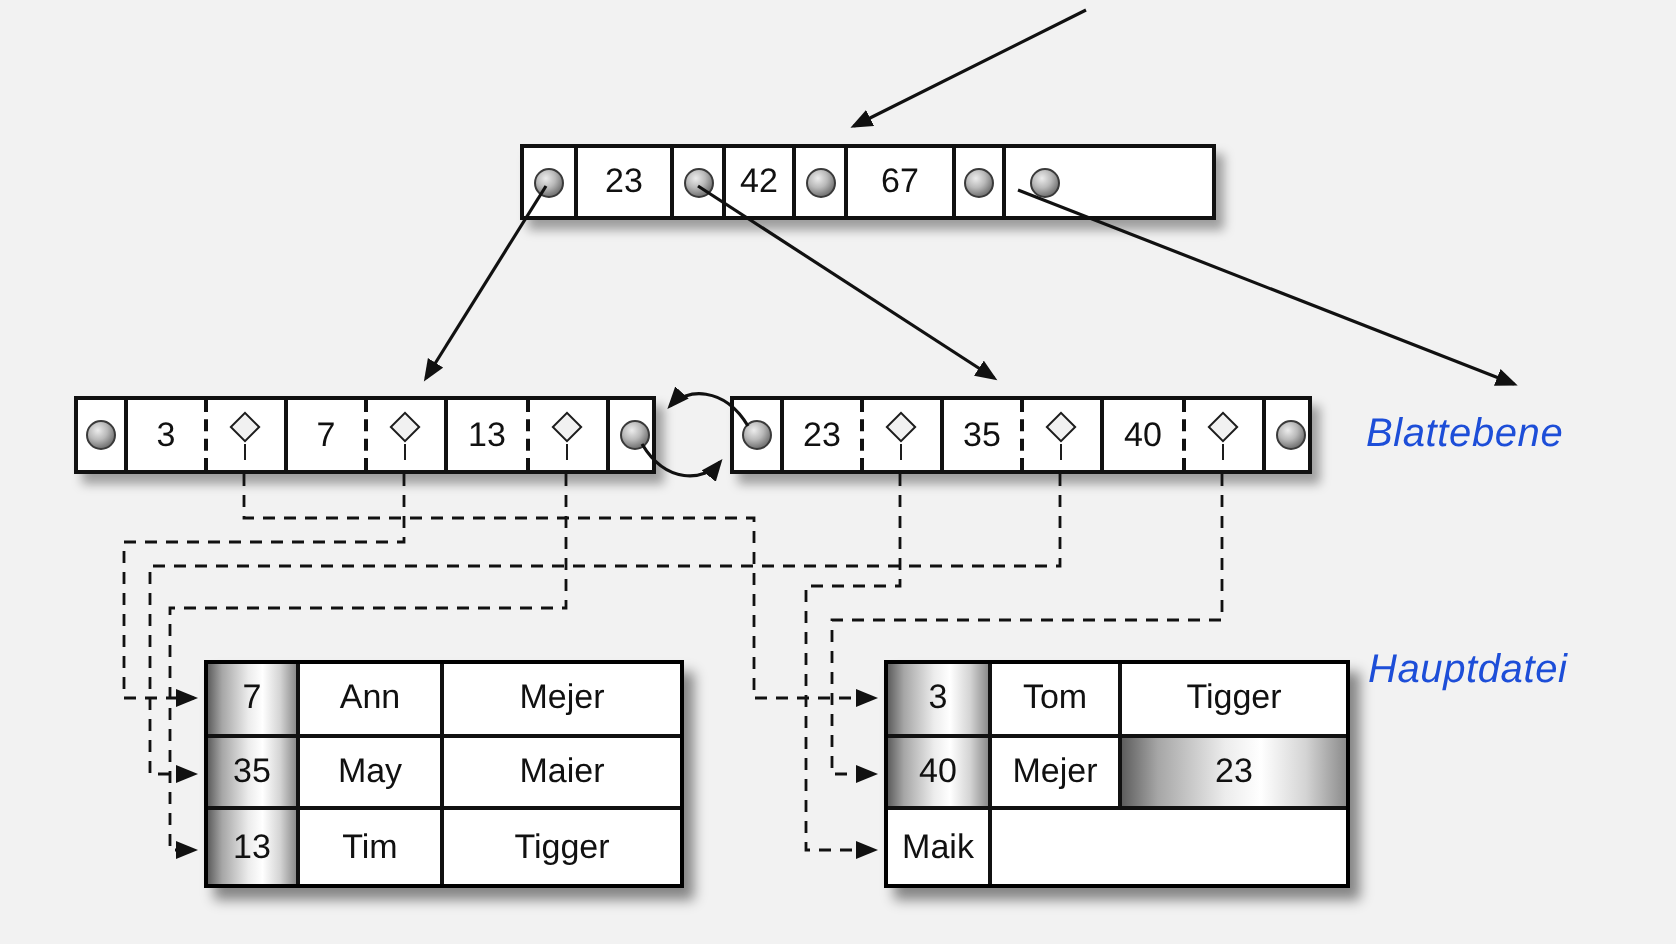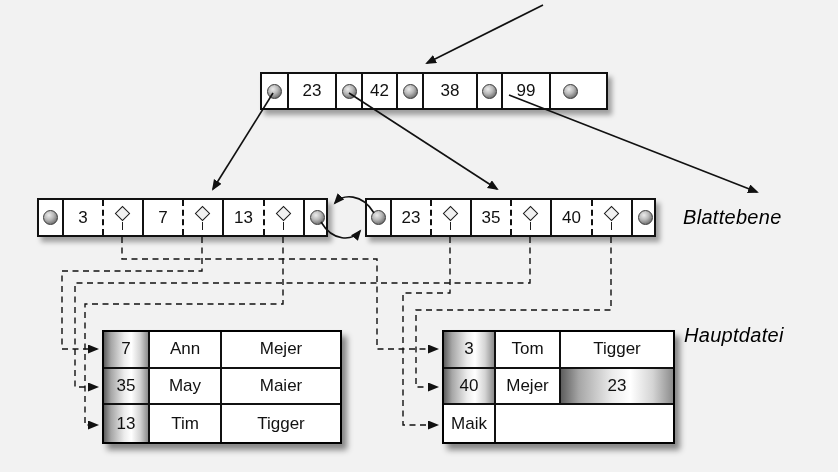--- a/index.html
+++ b/index.html
@@ -47,21 +47,21 @@
     font-size:17px; box-sizing:border-box;
   }
   .tcell:nth-child(3n) { border-right:none; }
   .tcell:nth-child(n+7) { border-bottom:none; }
   .keycol {
     background:linear-gradient(90deg,#5e5e5e 0%,#a6a6a6 16%,#ececec 46%,#ffffff 62%,#d4d4d4 82%,#8c8c8c 100%);
   }
   
   .dlabel {
     position:absolute; font-style:italic; font-size:20px;
-    letter-spacing:0.3px; color:#000000; white-space:nowrap;
+    letter-spacing:0.3px; color:#1d4ed8; white-space:nowrap;
   }
   
   .overlay { position:absolute; left:0; top:0; pointer-events:none; }
   .solidline { stroke:#111; stroke-width:1.6; fill:none; }
   .dashline  { stroke:#111; stroke-width:1.4; fill:none; stroke-dasharray:6 4.5; }
 </style>
 </head>
 <body>
 
 <div class="canvas">
@@ -71,25 +71,24 @@
         <span class="dot"></span>
       </div>
     <div class="cell" style="width:48px">23</div>
     <div class="cell" style="width:26px">
         <span class="dot"></span>
       </div>
     <div class="cell" style="width:35px">42</div>
     <div class="cell" style="width:26px">
         <span class="dot"></span>
       </div>
-    <div class="cell" style="width:54px">38</div>
+    <div class="cell" style="width:54px">67</div>
     <div class="cell" style="width:25px">
         <span class="dot"></span>
       </div>
-    <div class="cell" style="width:48px">99</div>
     <div class="cell" style="width:39px">
         <span class="dot"></span>
       </div>
   </div>
 
   <div class="node" style="left:37px; top:198px; width:291px; height:39px;">
     <div class="cell" style="width:25px">
         <span class="dot"></span>
       </div>
     <div class="cell dsep" style="width:40px">3</div>

